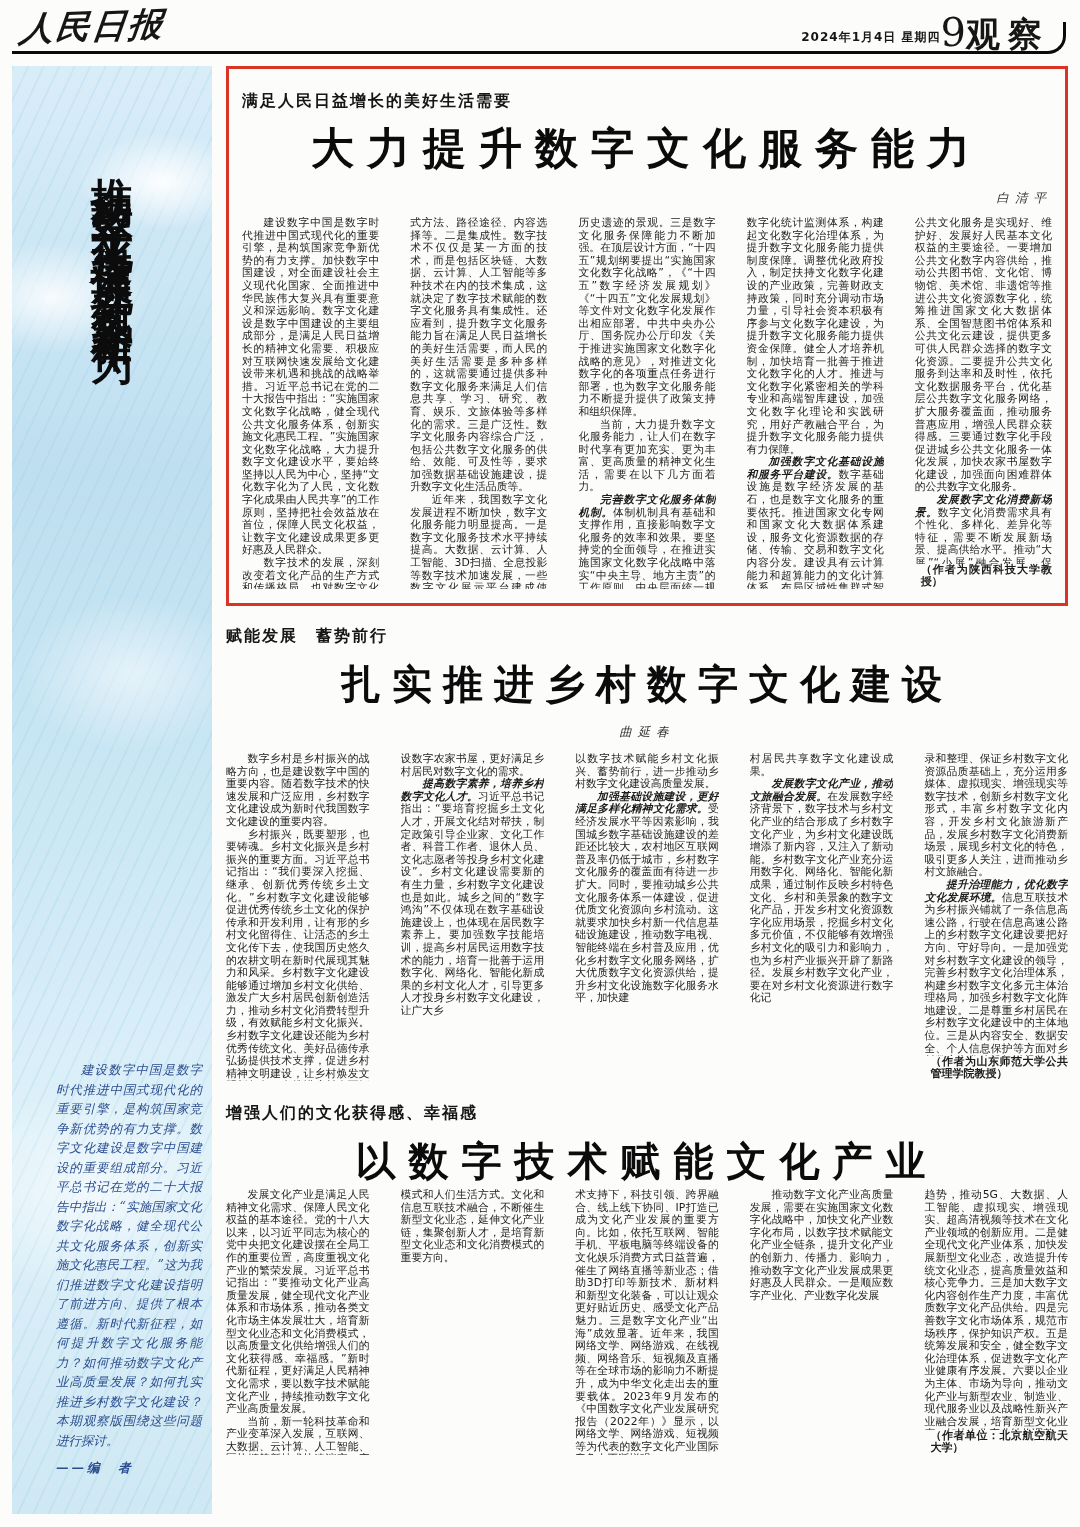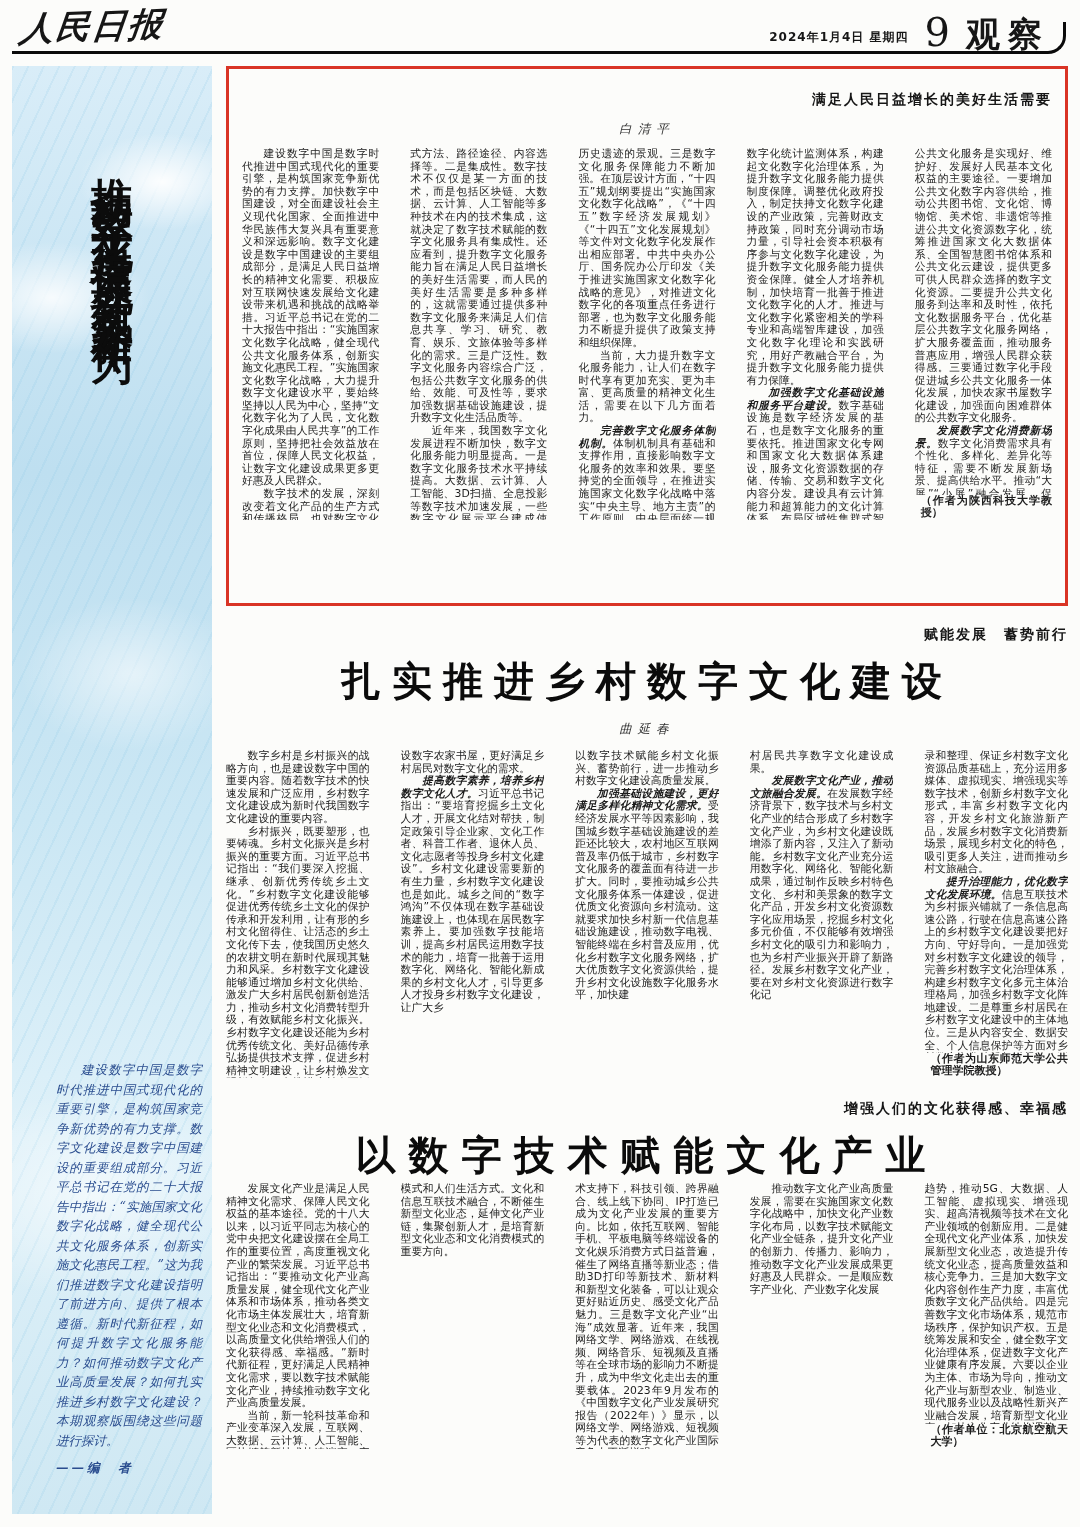--- a/index.html
+++ b/index.html
@@ -6,21 +6,21 @@
   *{margin:0;padding:0;box-sizing:border-box;}
   html,body{background:#e8e8e4;}
   .page{width:1080px;height:1527px;background:var(--paper);margin:0 auto;position:relative;overflow:hidden;
         font-family:"DejaVu Sans",sans-serif;color:var(--ink);}
   
   .masthead{position:relative;height:58px;margin:0 12px;}
   .mast-frame{position:absolute;left:0;right:2px;bottom:4px;height:32px;
               border-bottom:3px solid #0a0a0a;border-right:3px solid #0a0a0a;border-bottom-right-radius:18px;}
   .logo{position:absolute;left:8px;bottom:8px;font-family:"DejaVu Serif",serif;font-weight:bold;font-style:italic;
         font-size:34px;letter-spacing:2px;transform:skewX(-8deg) rotate(-2deg);}
-  .mast-right{position:absolute;right:18px;bottom:8px;display:flex;align-items:flex-end;gap:16px;}
+  .mast-right{position:absolute;right:18px;bottom:8px;display:flex;align-items:flex-end;}
   .mast-date{font-size:12px;font-weight:bold;padding-bottom:4px;letter-spacing:1px;}
   .mast-page{font-family:"DejaVu Serif",serif;font-size:40px;line-height:.9;font-weight:400;}
   .mast-section{font-size:34px;font-weight:900;letter-spacing:8px;line-height:.95;}
   
   .body-wrap{display:flex;gap:14px;margin:8px 12px 0 12px;}
   
   .sidebar{width:200px;height:1448px;flex:none;position:relative;overflow:hidden;
     background:
       radial-gradient(120px 70px at 75% 8%,rgba(255,255,255,.95),rgba(255,255,255,0) 70%),
       radial-gradient(140px 80px at 20% 16%,rgba(255,255,255,.85),rgba(255,255,255,0) 70%),
@@ -30,27 +30,27 @@
       linear-gradient(180deg,#d9edf8 0%,#bedff0 28%,#cbe7f4 52%,#dff1f9 74%,#cfe8f3 100%);}
   .v-title{writing-mode:vertical-rl;text-orientation:upright;font-size:42px;font-weight:900;letter-spacing:11px;
            line-height:1;margin:78px auto 0 auto;height:860px;color:#0c0c0c;}
   .editor-note{margin:56px 10px 0 44px;font-family:"DejaVu Serif",serif;font-style:italic;color:var(--note-blue);
                font-size:12.5px;line-height:19.5px;}
   .editor-note .note-text{text-align:justify;text-indent:2em;}
   .editor-note .note-sig{text-align:left;margin-top:8px;padding-right:10px;font-weight:bold;letter-spacing:3px;}
   
   .content{flex:1;min-width:0;}
   .article{position:relative;}
-  .kicker{text-align:right;font-size:14px;font-weight:900;letter-spacing:2px;}
+  .kicker{text-align:left;font-size:16px;font-weight:900;letter-spacing:2px;}
   .headline{text-align:center;font-weight:900;color:#0b0b0b;}
   .byline{text-align:center;font-family:"DejaVu Serif",serif;font-style:italic;font-size:12.5px;letter-spacing:6px;color:#333;}
   .a1{border:3px solid var(--red);height:540px;padding:6px 13px 8px 13px;}
   .a1 .kicker{margin-top:16px;}
   .a1 .headline{font-size:43px;letter-spacing:13px;margin-top:8px;}
-  .a1 .byline{margin:12px 0 10px 0;}
+  .a1 .byline{margin:12px 0 10px 0;text-align:right;}
   .a2{margin-top:20px;}
   .a2 .kicker,.a3 .kicker{margin-top:6px;}
   .a2 .headline{font-size:40px;letter-spacing:11px;margin-top:10px;}
   .a2 .byline,.a3 .byline{margin:12px 0 12px 0;}
   .a3{margin-top:22px;}
   .a3 .headline{font-size:40px;letter-spacing:13px;margin-top:10px;}
   
   .cols{display:flex;gap:31px;overflow:hidden;}
   .a1 .cols{height:372px;}
   .a2 .cols{height:328px;}
@@ -84,20 +84,21 @@
       <div class="editor-note">
         <p class="note-text">建设数字中国是数字时代推进中国式现代化的重要引擎，是构筑国家竞争新优势的有力支撑。数字文化建设是数字中国建设的重要组成部分。习近平总书记在党的二十大报告中指出：“实施国家文化数字化战略，健全现代公共文化服务体系，创新实施文化惠民工程。”这为我们推进数字文化建设指明了前进方向、提供了根本遵循。新时代新征程，如何提升数字文化服务能力？如何推动数字文化产业高质量发展？如何扎实推进乡村数字文化建设？本期观察版围绕这些问题进行探讨。</p>
         <p class="note-sig">——编　者</p>
       </div>
     </aside>
 
     <main class="content">
 
       <section class="article a1">
         <p class="kicker">满足人民日益增长的美好生活需要</p>
+        <h1 class="headline">大力提升数字文化服务能力</h1>
         <p class="byline">白清平</p>
         <div class="cols">
             <div class="col">
               <p>建设数字中国是数字时代推进中国式现代化的重要引擎，是构筑国家竞争新优势的有力支撑。加快数字中国建设，对全面建设社会主义现代化国家、全面推进中华民族伟大复兴具有重要意义和深远影响。数字文化建设是数字中国建设的主要组成部分，是满足人民日益增长的精神文化需要、积极应对互联网快速发展给文化建设带来机遇和挑战的战略举措。习近平总书记在党的二十大报告中指出：“实施国家文化数字化战略，健全现代公共文化服务体系，创新实施文化惠民工程。”实施国家文化数字化战略，大力提升数字文化建设水平，要始终坚持以人民为中心，坚持“文化数字化为了人民，文化数字化成果由人民共享”的工作原则，坚持把社会效益放在首位，保障人民文化权益，让数字文化建设成果更多更好惠及人民群众。</p>
               <p>数字技术的发展，深刻改变着文化产品的生产方式和传播格局，也对数字文化服务能力提出了更高要求。提升数字文化服务能力，首先要深刻认识和把握数字文化服务的特点和要求。一是创新性。运用数字技术加强文化建设，本身就是一种创新，而要更好让数字文化服务人们需求，就要不断创新数字技术与文化建设融合的方</p>
             </div>
             <div class="col">
               <p class="cont">式方法、路径途径、内容选择等。二是集成性。数字技术不仅仅是某一方面的技术，而是包括区块链、大数据、云计算、人工智能等多种技术在内的技术集成，这就决定了数字技术赋能的数字文化服务具有集成性。还应看到，提升数字文化服务能力旨在满足人民日益增长的美好生活需要，而人民的美好生活需要是多种多样的，这就需要通过提供多种数字文化服务来满足人们信息共享、学习、研究、教育、娱乐、文旅体验等多样化的需求。三是广泛性。数字文化服务内容综合广泛，包括公共数字文化服务的供给、效能、可及性等，要求加强数据基础设施建设，提升数字文化生活品质等。</p>
               <p>近年来，我国数字文化发展进程不断加快，数字文化服务能力明显提高。一是数字文化服务技术水平持续提高。大数据、云计算、人工智能、3D扫描、全息投影等数字技术加速发展，一些数字文化展示平台建成使用，一批数字文化企业创办运营，数字文化产业的蓬勃发展为数字文化服务能力的提升提供了有力技术支撑。二是数字文化服务供给水平显著提升。数字技术与文化的结合产生了许多应用新场景，为人们提供了更多文化新体验，比如通过运用数字技术，观众能够领略到北京中轴线、西安城墙等宏大</p>
             </div>

